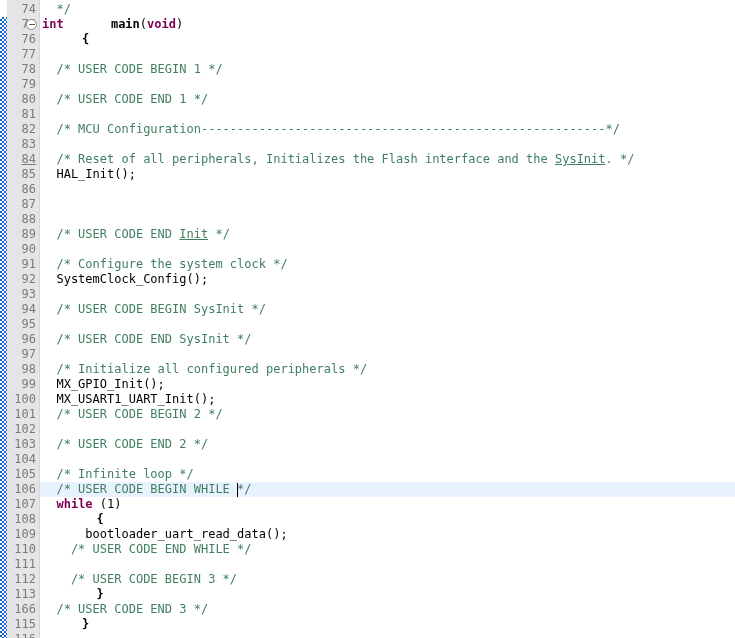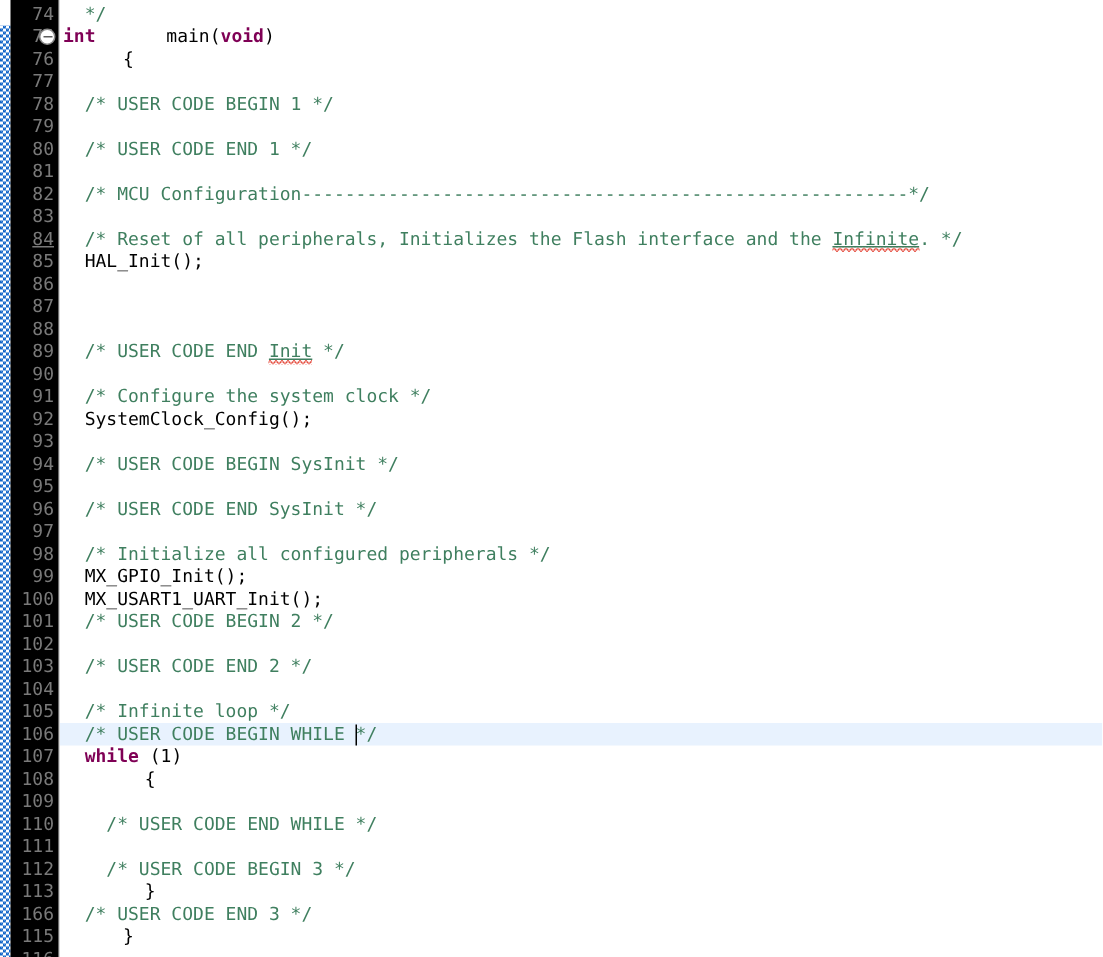--- a/index.html
+++ b/index.html
@@ -44,21 +44,21 @@
     background-color: #ffffff;
   }
 
   
   #gutter {
     position: absolute;
     left: 7px;
     top: 0;
     width: 32px;
     height: 638px;
-    background: #000000;
+    background: #e5e5e5;
     border-right: 1px solid #d6d6d6;
   }
   .lnum {
     position: absolute;
     right: 3px;
     width: 30px;
     text-align: right;
     font-size: 12px;
     line-height: 15px;
     height: 15px;
@@ -117,21 +117,21 @@
     padding-left: 2px;
   }
   .line.current {
     background: #e8f2fe;
   }
 
   
   .cmt  { color: #3f7f5f; }
   .kw   { color: #7f0055; font-weight: bold; }
   .plain{ color: #000000; }
-  .bold { font-weight: normal; padding-left: 40px; }
+  .bold { font-weight: bold; padding-left: 40px; }
 
   
   .spell {
     text-decoration: underline;
     text-decoration-color: currentColor;
     position: relative;
     background-image:
       linear-gradient(45deg, transparent 45%, #e03020 45%, #e03020 55%, transparent 55%),
       linear-gradient(-45deg, transparent 45%, #e03020 45%, #e03020 55%, transparent 55%);
     background-size: 4px 3px;
@@ -211,21 +211,21 @@
       <div class="line" style="top: 2px;"><span class="cmt">  */</span></div>
       <div class="line" style="top: 17px;"><span class="kw">int </span><span class="bold">main</span><span class="plain">(</span><span class="kw">void</span><span class="plain">)</span></div>
       <div class="line" style="top: 32px;"><span class="bold">{</span></div>
       <div class="line" style="top: 47px;">&nbsp;</div>
       <div class="line" style="top: 62px;"><span class="cmt">  /* USER CODE BEGIN 1 */</span></div>
       <div class="line" style="top: 77px;">&nbsp;</div>
       <div class="line" style="top: 92px;"><span class="cmt">  /* USER CODE END 1 */</span></div>
       <div class="line" style="top: 107px;">&nbsp;</div>
       <div class="line" style="top: 122px;"><span class="cmt">  /* MCU Configuration--------------------------------------------------------*/</span></div>
       <div class="line" style="top: 137px;">&nbsp;</div>
-      <div class="line" style="top: 152px;"><span class="cmt">  /* Reset of all peripherals, Initializes the Flash interface and the </span><span class="cmt spell">Infinite</span><span class="cmt">. */</span></div>
+      <div class="line" style="top: 152px;"><span class="cmt">  /* Reset of all peripherals, Initializes the Flash interface and the </span><span class="cmt spell">SysInit</span><span class="cmt">. */</span></div>
       <div class="line" style="top: 167px;"><span class="plain">  HAL_Init();</span></div>
       <div class="line" style="top: 182px;">&nbsp;</div>
       <div class="line" style="top: 212px;">&nbsp;</div>
       <div class="line" style="top: 227px;"><span class="cmt">  /* USER CODE END </span><span class="cmt spell">Init</span><span class="cmt"> */</span></div>
       <div class="line" style="top: 242px;">&nbsp;</div>
       <div class="line" style="top: 257px;"><span class="cmt">  /* Configure the system clock */</span></div>
       <div class="line" style="top: 272px;"><span class="plain">  SystemClock_Config();</span></div>
       <div class="line" style="top: 287px;">&nbsp;</div>
       <div class="line" style="top: 302px;"><span class="cmt">  /* USER CODE BEGIN SysInit */</span></div>
       <div class="line" style="top: 317px;">&nbsp;</div>
@@ -235,20 +235,21 @@
       <div class="line" style="top: 377px;"><span class="plain">  MX_GPIO_Init();</span></div>
       <div class="line" style="top: 392px;"><span class="plain">  MX_USART1_UART_Init();</span></div>
       <div class="line" style="top: 407px;"><span class="cmt">  /* USER CODE BEGIN 2 */</span></div>
       <div class="line" style="top: 422px;">&nbsp;</div>
       <div class="line" style="top: 437px;"><span class="cmt">  /* USER CODE END 2 */</span></div>
       <div class="line" style="top: 452px;">&nbsp;</div>
       <div class="line" style="top: 467px;"><span class="cmt">  /* Infinite loop */</span></div>
       <div class="line current" style="top: 482px;"><span class="cmt">  /* USER CODE BEGIN WHILE */</span></div>
       <div class="line" style="top: 497px;"><span class="plain">  </span><span class="kw">while</span><span class="plain"> (1)</span></div>
       <div class="line" style="top: 512px;"><span class="bold">  {</span></div>
+      <div class="line" style="top: 527px;"><span class="plain">      bootloader_uart_read_data();</span></div>
       <div class="line" style="top: 542px;"><span class="cmt">    /* USER CODE END WHILE */</span></div>
       <div class="line" style="top: 557px;">&nbsp;</div>
       <div class="line" style="top: 572px;"><span class="cmt">    /* USER CODE BEGIN 3 */</span></div>
       <div class="line" style="top: 587px;"><span class="bold">  }</span></div>
       <div class="line" style="top: 602px;"><span class="cmt">  /* USER CODE END 3 */</span></div>
       <div class="line" style="top: 617px;"><span class="bold">}</span></div>
       <div class="line" style="top: 632px;">&nbsp;</div>
     </div>
 
   <div id="caret" style="top: 483px; left: 236.94px;"></div>

